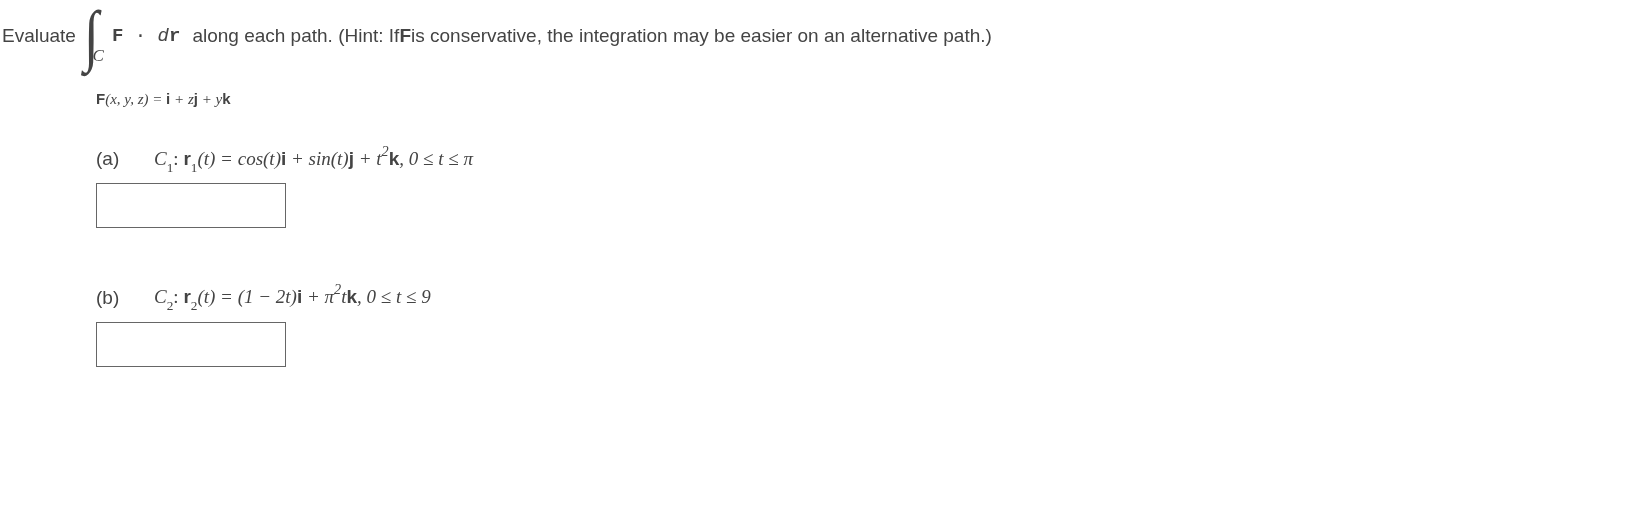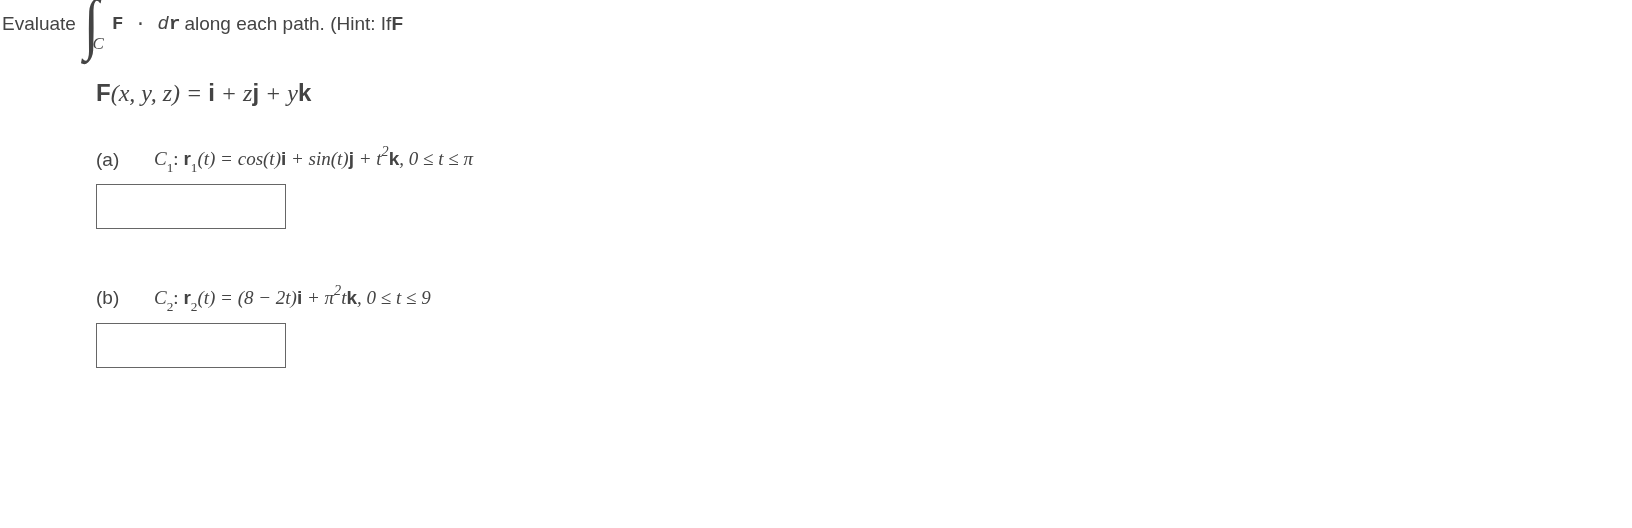--- a/index.html
+++ b/index.html
@@ -10,20 +10,21 @@
     body {
       font-family: 'Helvetica Neue', Helvetica, Arial, sans-serif;
       font-size: 19px;
       color: #444;
       padding: 0;
       background: #fff;
       line-height: 1.4;
     }
     .container {
       width: 1464px;
+      padding-top: 12px;
       padding-left: 2px;
     }
     .intro-line {
       display: flex;
       align-items: center;
       margin-bottom: 28px;
     }
     .intro-text-1 {
       margin-right: 6px;
     }
@@ -49,28 +50,28 @@
       left: -8px;
       font-family: 'Times New Roman', serif;
     }
     .bold {
       font-weight: bold;
     }
     .italic {
       font-style: italic;
     }
     .intro-text-2 {
-      margin-left: 4px;
+      margin-left: 12px;
     }
     .indented {
       margin-left: 94px;
     }
     .vector-def {
       margin-bottom: 34px;
-      font-size: 24px;
+      font-size: 15px;
       font-family: 'Times New Roman', serif;
     }
     .part {
       margin-bottom: 8px;
       display: flex;
       align-items: baseline;
       font-family: 'Times New Roman', serif;
       font-size: 19px;
     }
     .part-label {
@@ -122,40 +123,41 @@
     <span class="intro-text-1 sans">Evaluate</span>
     <span class="integral-wrap">
       <span class="integral-symbol">∫</span>
       <span class="integral-sub">C</span>
     </span>
     <span class="serif">
       <span class="bold">F</span><span> · </span><span class="italic">d</span><span class="bold">r</span>
     </span>
     <span class="intro-text-2 sans"> along each path. (Hint: If </span>
     <span class="bold sans">F</span>
+    <span class="sans"> is conservative, the integration may be easier on an alternative path.)</span>
   </div>
 
   <div class="indented vector-def">
     <span class="bold sans">F</span><span class="italic">(x, y, z) = </span><span class="bold sans">i</span><span class="italic"> + z</span><span class="bold sans">j</span><span class="italic"> + y</span><span class="bold sans">k</span>
   </div>
 
   <div class="indented part">
     <span class="part-label">(a)</span>
     <span>
       <span class="italic">C</span><span class="sub">1</span><span>: </span><span class="bold sans">r</span><span class="sub">1</span><span class="italic">(t) = cos(t)</span><span class="bold sans">i</span><span class="italic"> + sin(t)</span><span class="bold sans">j</span><span class="italic"> + t</span><span class="sup italic">2</span><span class="bold sans">k</span><span class="italic">,   0 ≤ t ≤ π</span>
     </span>
   </div>
 
   <div class="answer-box">
     <input type="text" class="input-field" style="">
   </div>
 
   <div class="indented part">
     <span class="part-label">(b)</span>
     <span>
-      <span class="italic">C</span><span class="sub">2</span><span>: </span><span class="bold sans">r</span><span class="sub">2</span><span class="italic">(t) = (8 − 2t)</span><span class="bold sans">i</span><span class="italic"> + π</span><span class="sup italic">2</span><span class="italic">t</span><span class="bold sans">k</span><span class="italic">,   0 ≤ t ≤ 9</span>
+      <span class="italic">C</span><span class="sub">2</span><span>: </span><span class="bold sans">r</span><span class="sub">2</span><span class="italic">(t) = (1 − 2t)</span><span class="bold sans">i</span><span class="italic"> + π</span><span class="sup italic">2</span><span class="italic">t</span><span class="bold sans">k</span><span class="italic">,   0 ≤ t ≤ 9</span>
     </span>
   </div>
 
   <div class="answer-box-b">
     <input type="text" class="input-field" style="">
   </div>
 </div>
 
 </body></html>

